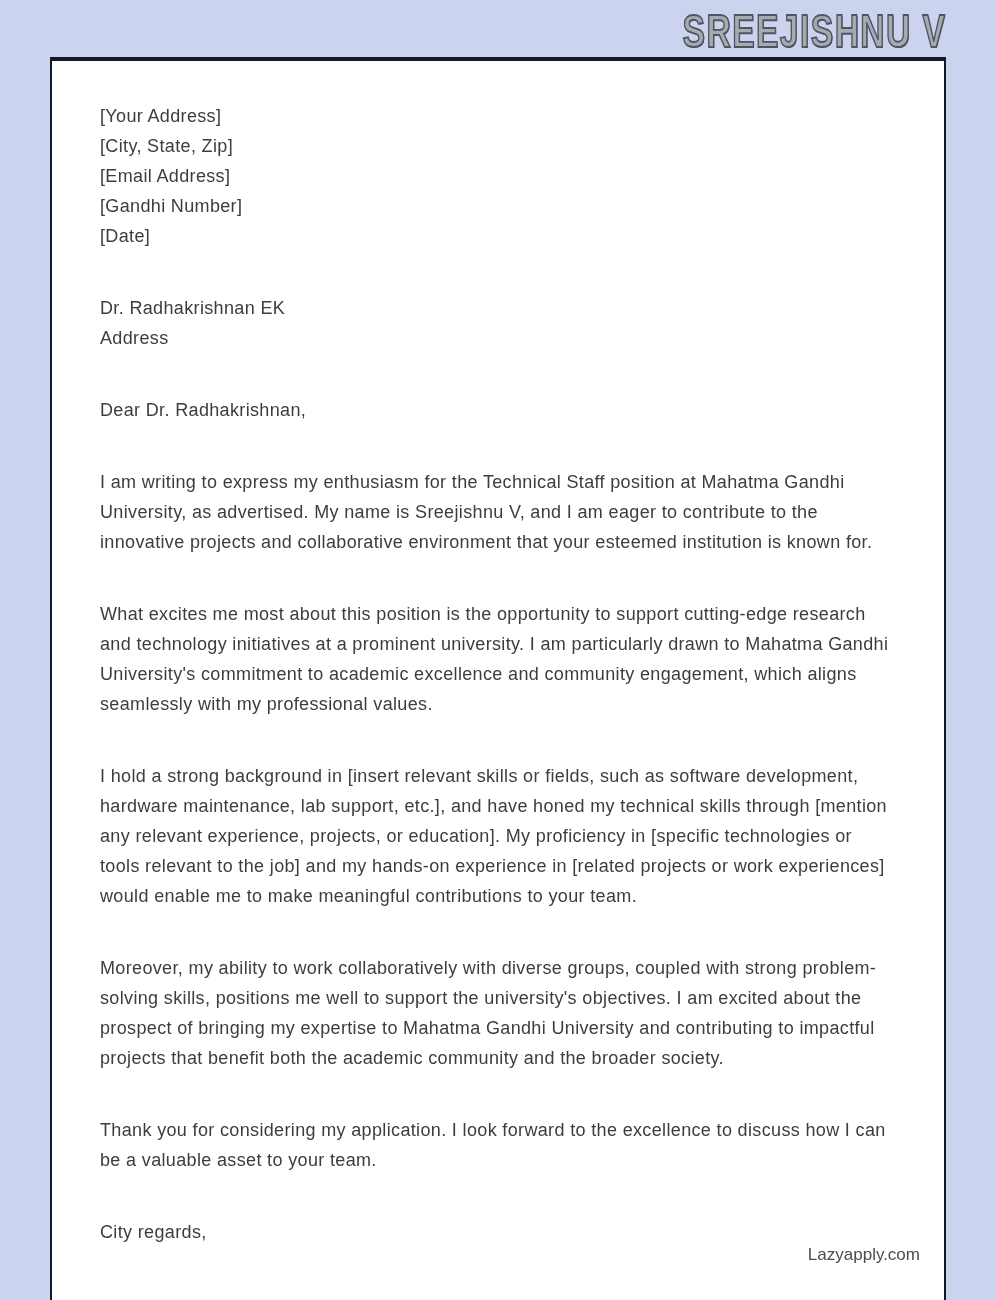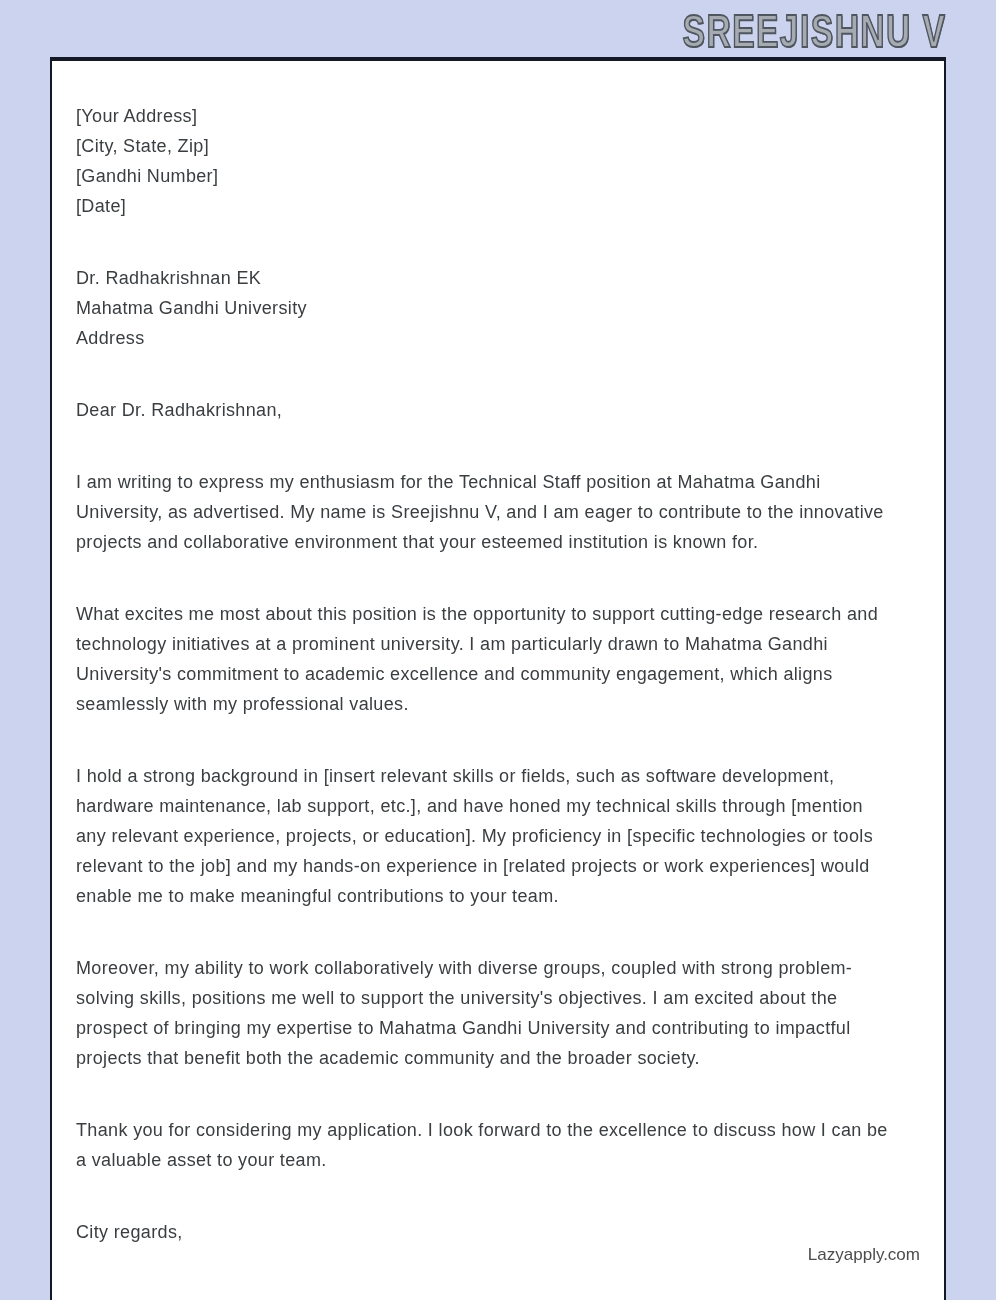--- a/index.html
+++ b/index.html
@@ -39,21 +39,21 @@
   }
   .page{
     position:absolute;
     top:57px;left:50px;
     width:896px;height:1400px;
     background:var(--page-background);
     border:2px solid var(--page-border);
     border-top-width:4px;
   }
   .letter{
-    padding:40px 48px 0 24px;
+    padding:40px 48px 0 48px;
     font-size:18px;
     line-height:30px;
     letter-spacing:0.35px;
     color:var(--body-text);
   }
   .letter p{margin:0;}
   .block + .block{margin-top:42px;}
   .watermark{
     position:absolute;
     top:1246px;right:76px;
@@ -68,27 +68,27 @@
 <div class="frame">
 
   <h1 class="brand">SREEJISHNU V</h1>
 
   <main class="page">
     <section class="letter">
 
       <div class="block">
         <p>[Your Address]</p>
         <p>[City, State, Zip]</p>
+        <p>[Email Address]</p>
         <p>[Gandhi Number]</p>
         <p>[Date]</p>
       </div>
 
       <div class="block">
         <p>Dr. Radhakrishnan EK</p>
-        <p>Mahatma Gandhi University</p>
         <p>Address</p>
       </div>
 
       <p class="block">Dear Dr. Radhakrishnan,</p>
 
       <p class="block">I am writing to express my enthusiasm for the Technical Staff position at Mahatma Gandhi University, as advertised. My name is Sreejishnu V, and I am eager to contribute to the innovative projects and collaborative environment that your esteemed institution is known for.</p>
       <p class="block">What excites me most about this position is the opportunity to support cutting-edge research and technology initiatives at a prominent university. I am particularly drawn to Mahatma Gandhi University's commitment to academic excellence and community engagement, which aligns seamlessly with my professional values.</p>
       <p class="block">I hold a strong background in [insert relevant skills or fields, such as software development, hardware maintenance, lab support, etc.], and have honed my technical skills through [mention any relevant experience, projects, or education]. My proficiency in [specific technologies or tools relevant to the job] and my hands-on experience in [related projects or work experiences] would enable me to make meaningful contributions to your team.</p>
       <p class="block">Moreover, my ability to work collaboratively with diverse groups, coupled with strong problem-solving skills, positions me well to support the university's objectives. I am excited about the prospect of bringing my expertise to Mahatma Gandhi University and contributing to impactful projects that benefit both the academic community and the broader society.</p>
       <p class="block">Thank you for considering my application. I look forward to the excellence to discuss how I can be a valuable asset to your team.</p>

